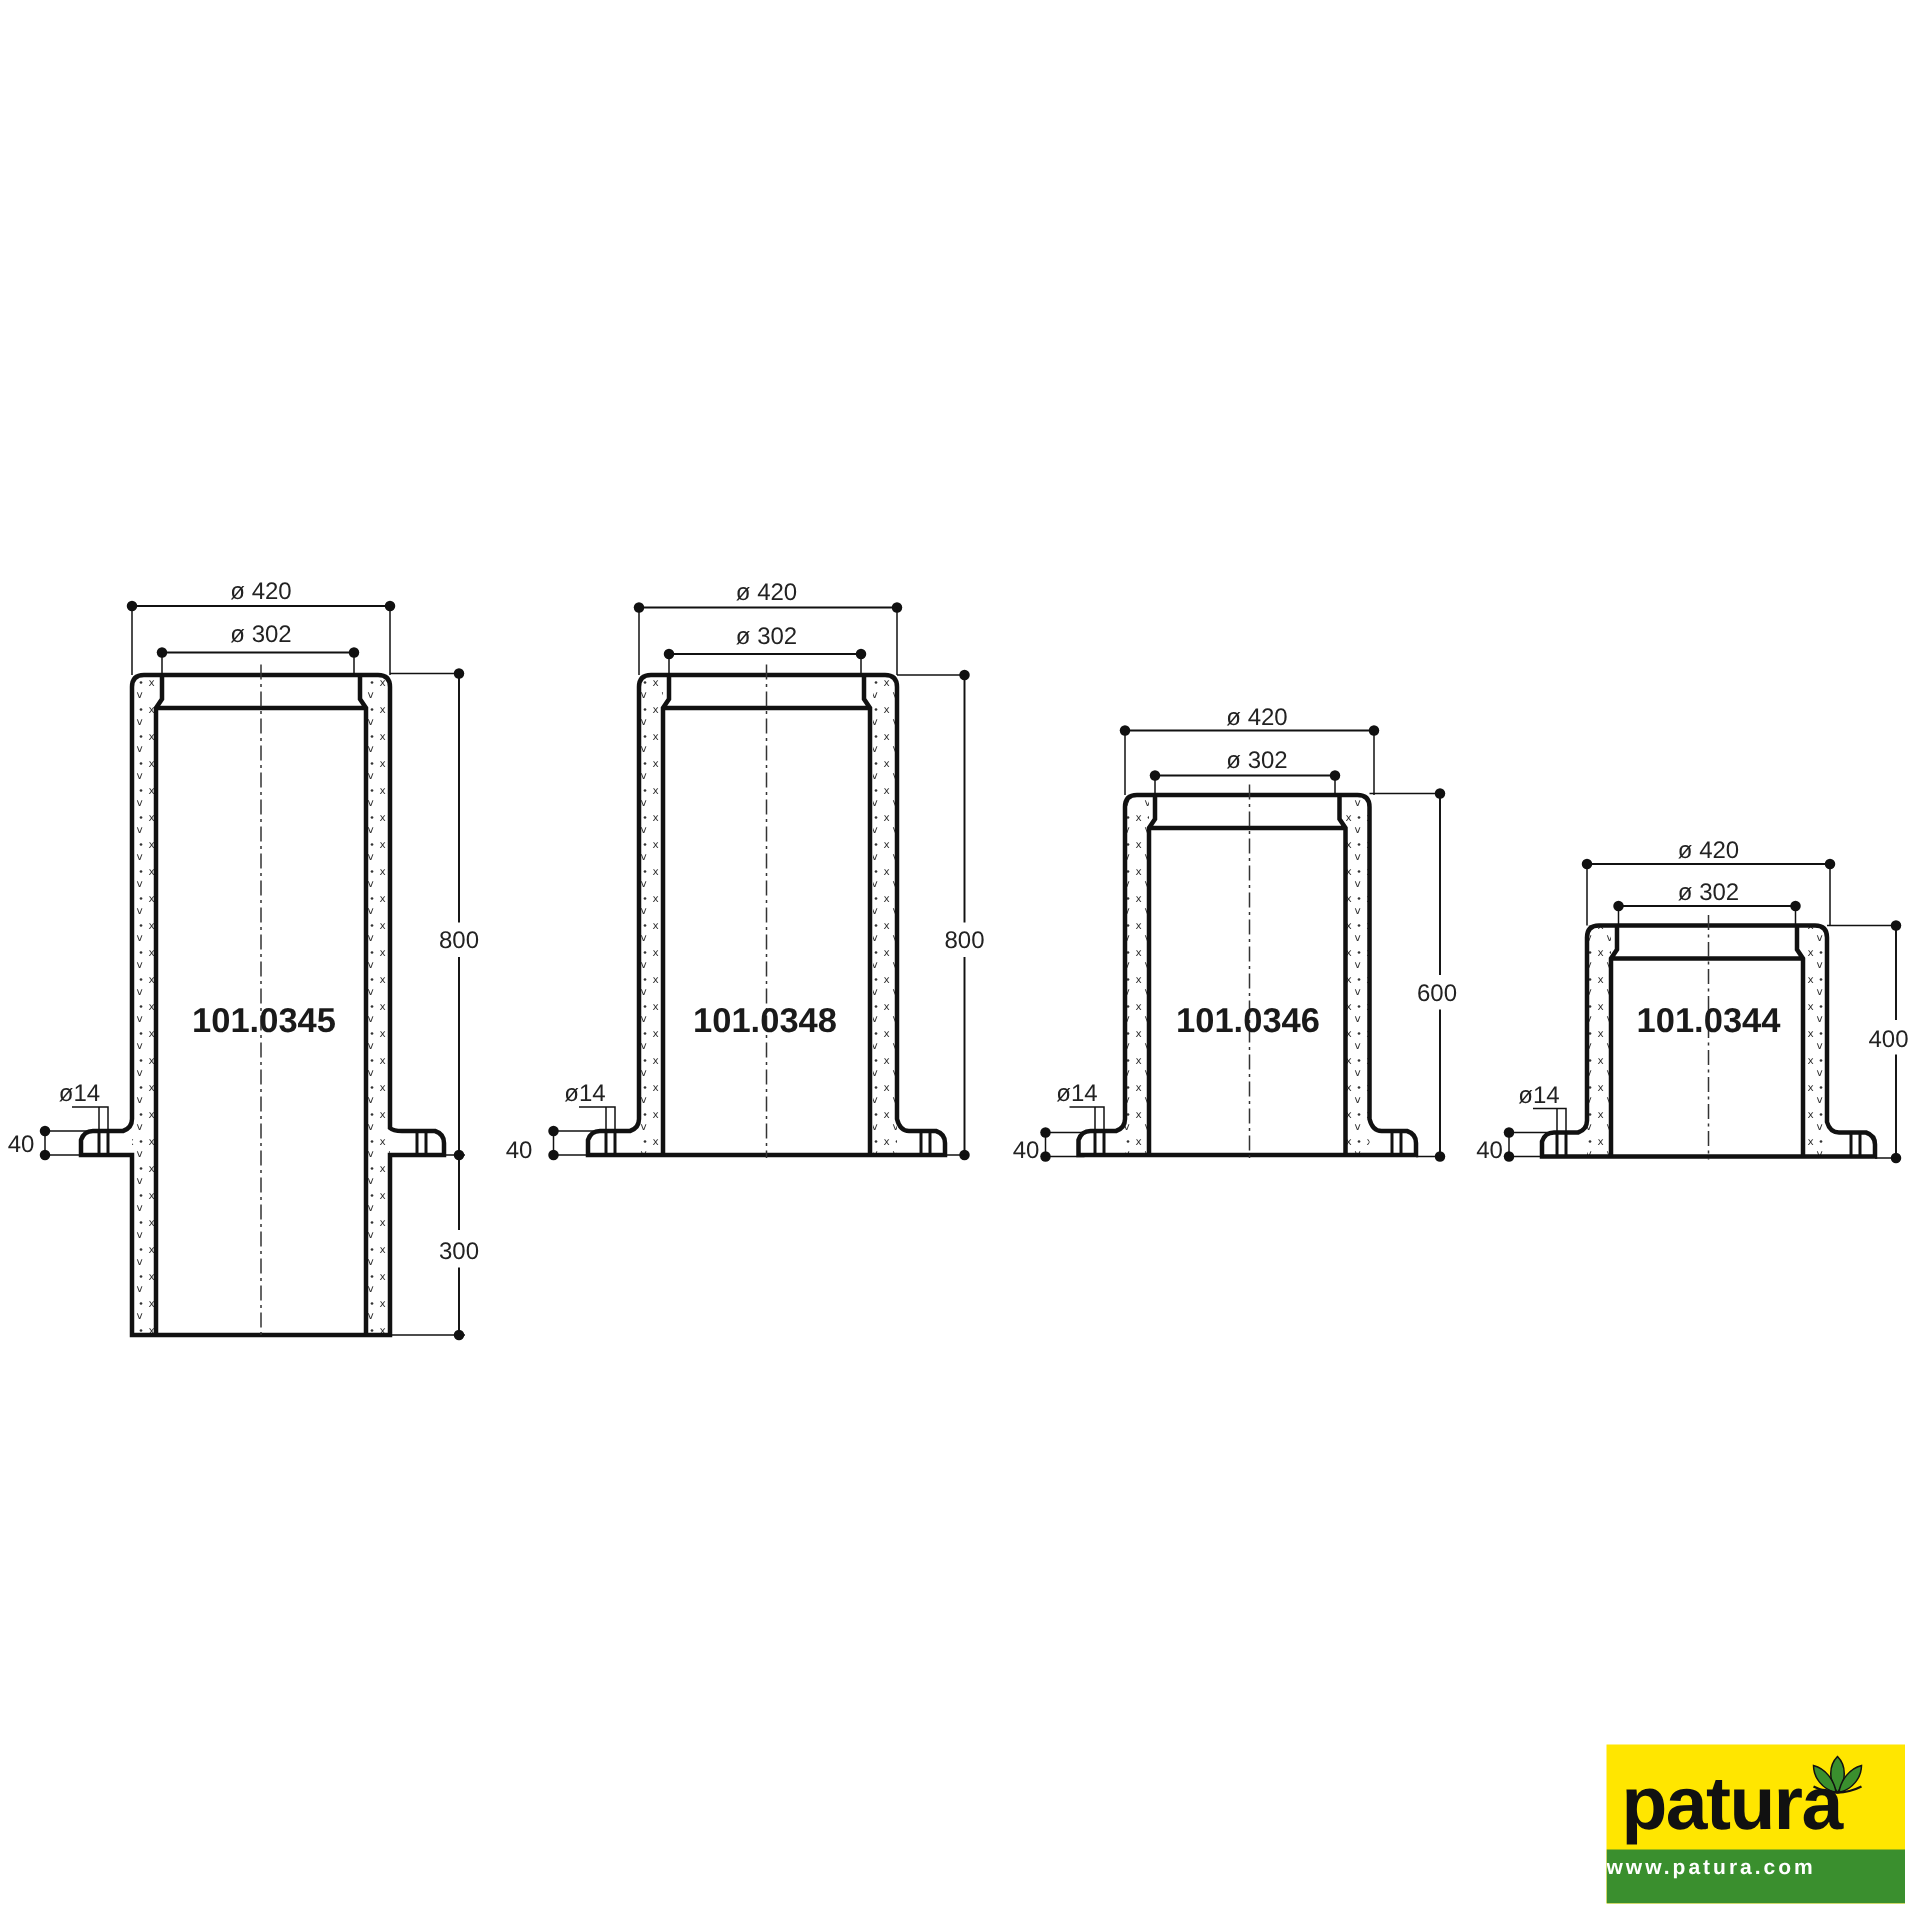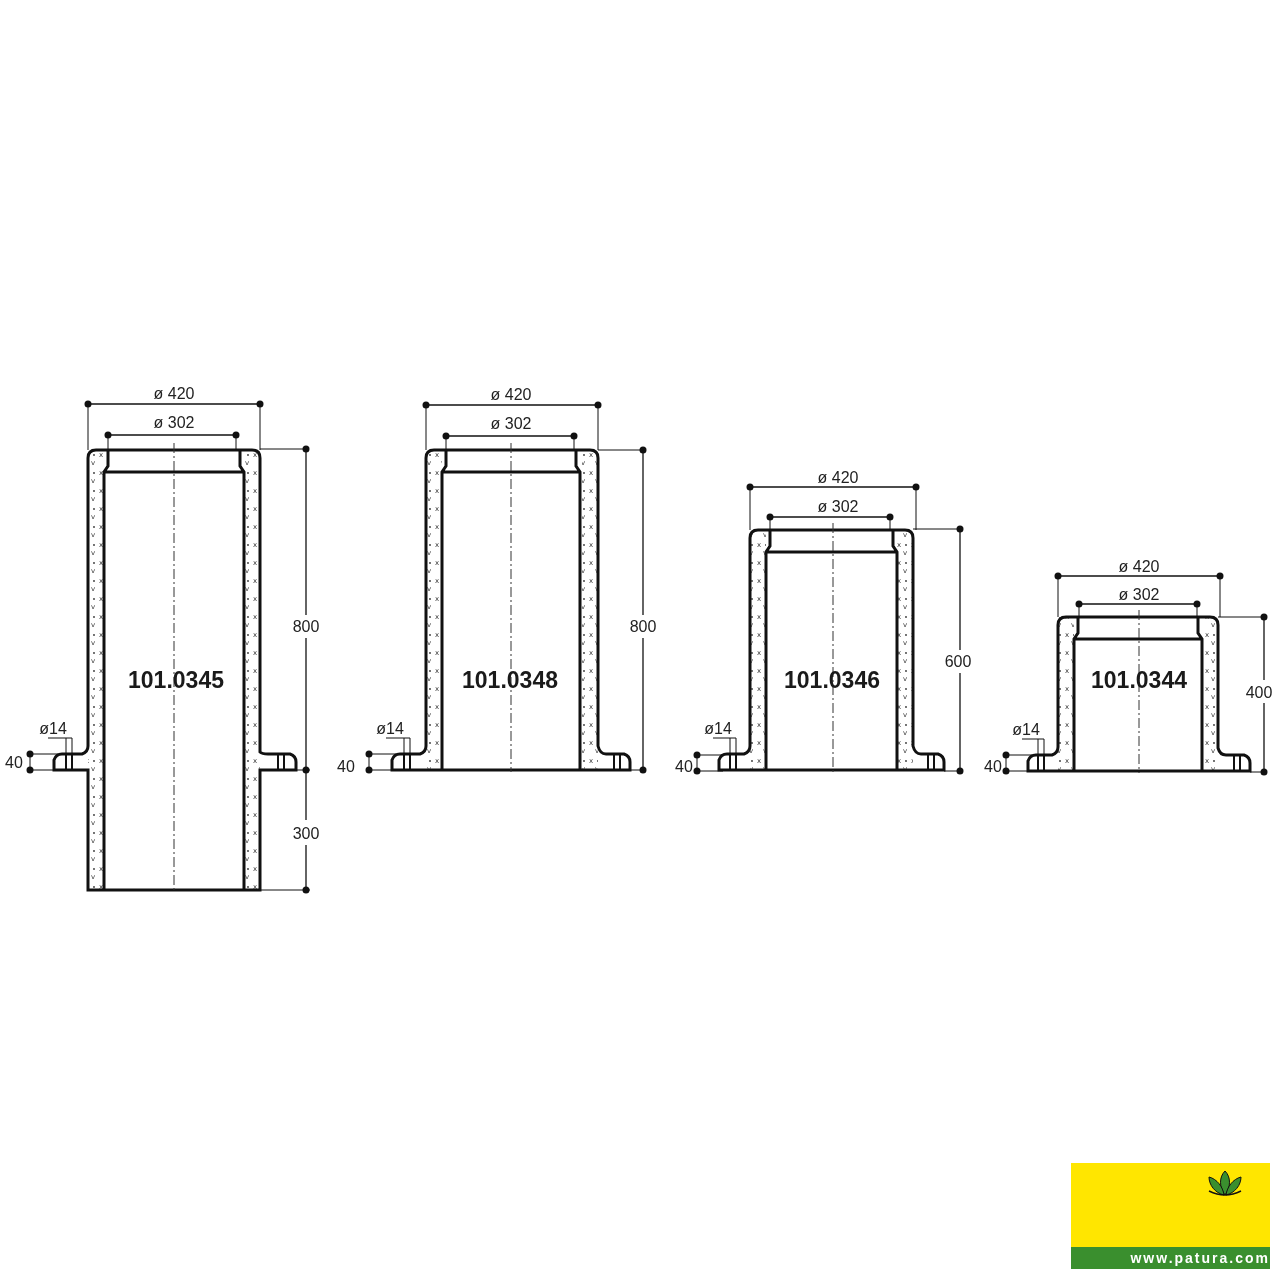--- a/index.html
+++ b/index.html
@@ -2,21 +2,21 @@
 <html><head>
 <meta charset="utf-8">
 <style>
   html, body { margin:0; padding:0; background:#ffffff; }
   body { width:1280px; height:1280px; position:relative; overflow:hidden; font-family:"Liberation Sans", sans-serif; }
   #drawing { position:absolute; left:0; top:0; width:1280px; height:1280px; }
   .dim-text { font-family:"Liberation Sans", sans-serif; font-size:16px; fill:#222; }
   .code-text { font-family:"Liberation Sans", sans-serif; font-size:23px; font-weight:bold; fill:#1a1a1a; }
   .logo { position:absolute; left:1071px; top:1163px; width:199px; height:106px; background:#ffe600; overflow:hidden; }
   .logo-word { position:absolute; left:10px; top:10px; font-family:"Liberation Sans", sans-serif; font-weight:bold; font-size:50px; color:#111; letter-spacing:-1px; }
-  .logo-url { position:absolute; left:0; bottom:0; width:100%; height:22px; background:#3a8f2e; color:#fff; font-family:"Liberation Sans", sans-serif; font-weight:bold; font-size:14px; letter-spacing:2px; text-align:right; line-height:22px; }
+  .logo-url { position:absolute; left:0; bottom:0; width:100%; height:36px; background:#3a8f2e; color:#fff; font-family:"Liberation Sans", sans-serif; font-weight:bold; font-size:14px; letter-spacing:2px; text-align:left; line-height:22px; }
   .logo-leaf { position:absolute; left:134px; top:6px; width:40px; height:28px; }
 </style>
 </head>
 <body>
 
 <svg id="drawing" viewBox="0 0 1280 1280" xmlns="http://www.w3.org/2000/svg">
   <defs>
     <pattern id="speckle" width="14" height="18" patternUnits="userSpaceOnUse">
       <text x="1" y="7" font-size="7" fill="#333" font-family="DejaVu Sans, sans-serif">x</text>
       <text x="7" y="15" font-size="7" fill="#333" font-family="DejaVu Sans, sans-serif">v</text>
@@ -196,14 +196,15 @@
   </g>
 </svg>
 
 <div class="logo">
   <svg class="logo-leaf" viewBox="0 0 40 28">
     <path d="M20,26 C14,18 14,8 20,2 C26,8 26,18 20,26 Z" fill="#3a8f2e" stroke="#111" stroke-width="1"></path>
     <path d="M19,26 C10,24 4,16 4,8 C12,10 18,18 19,26 Z" fill="#3a8f2e" stroke="#111" stroke-width="1"></path>
     <path d="M21,26 C30,24 36,16 36,8 C28,10 22,18 21,26 Z" fill="#3a8f2e" stroke="#111" stroke-width="1"></path>
     <path d="M4,22 Q20,30 36,22" fill="none" stroke="#111" stroke-width="1.5"></path>
   </svg>
+  <div class="logo-word">patura</div>
   <div class="logo-url">www.patura.com</div>
 </div>
 
 </body></html>

